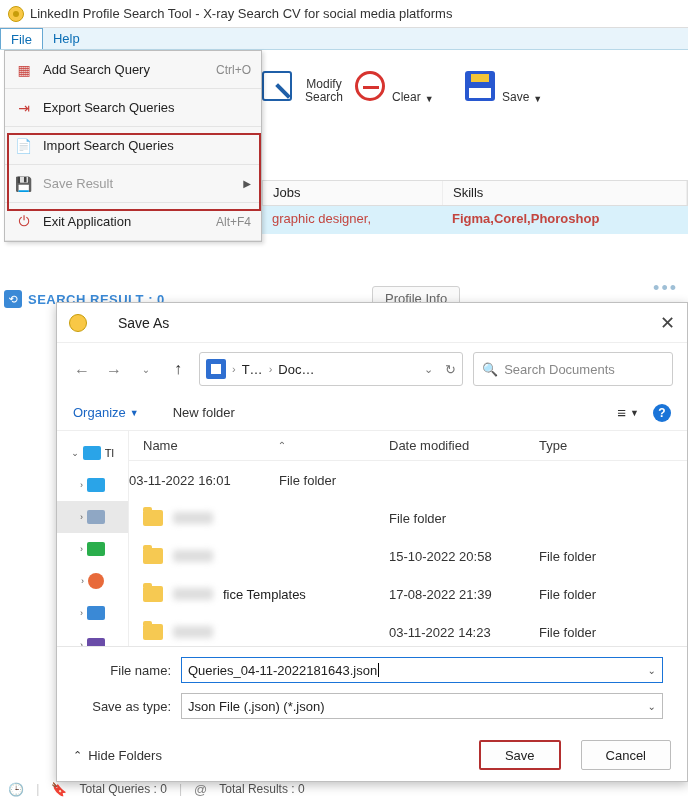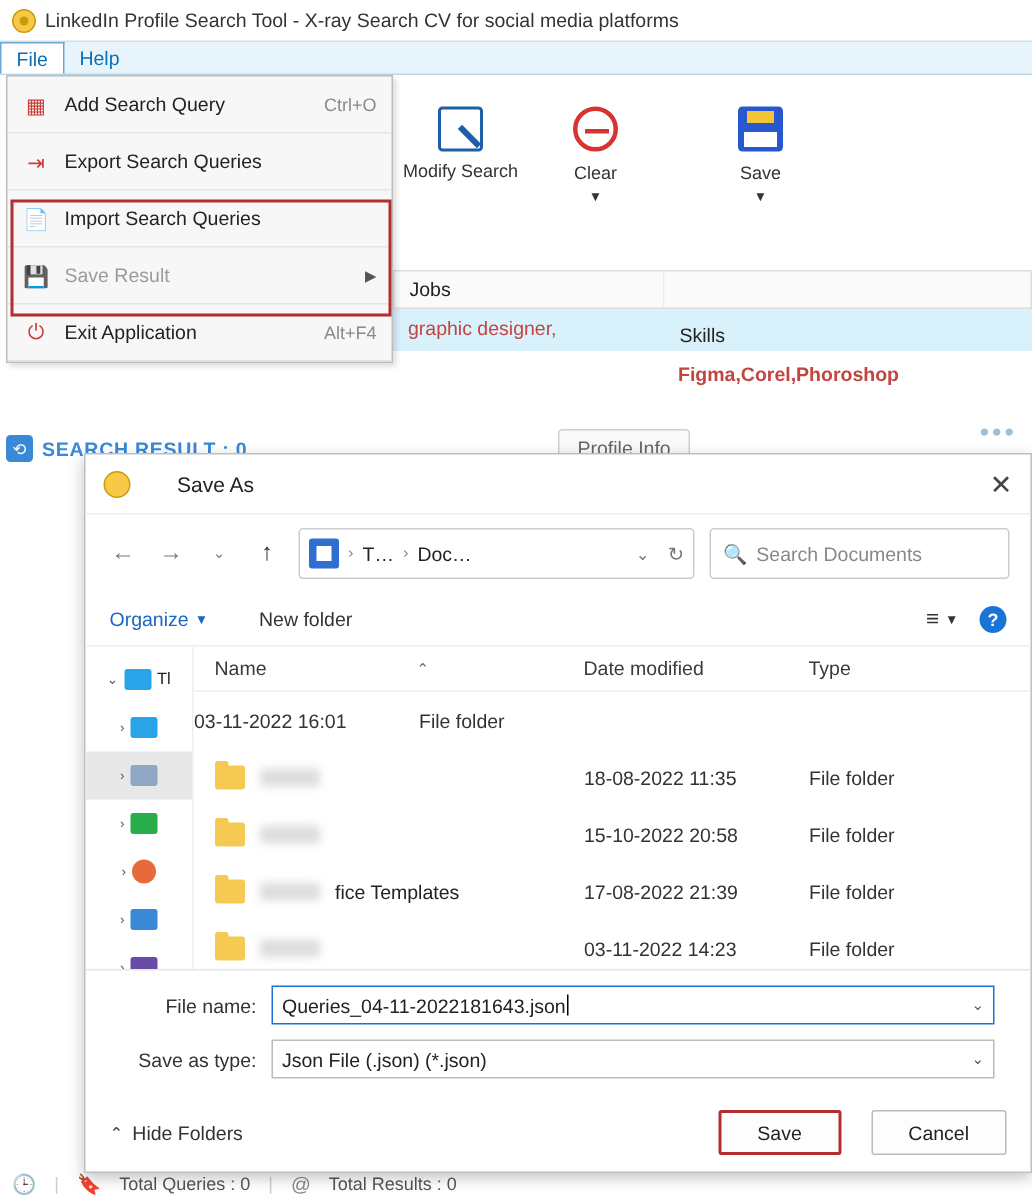--- a/index.html
+++ b/index.html
@@ -23,42 +23,42 @@
   .dropdown .row.disabled { color:#9b9b9b; }
   .dropdown .dicon { width:18px; height:18px; margin-right:10px; display:flex; align-items:center; justify-content:center; font-size:14px; }
   .dropdown .label { flex:1; }
   .dropdown .shortcut { color:#8a8a8a; font-size:12px; }
   .dropdown .arrow { color:#555; font-size:10px; }
   .dropdown .section-mark { position:absolute; left:2px; top:82px; width:254px; height:78px; border:2px solid #b32f2f; pointer-events:none; }
 
   
   .toolbar { height:120px; background:#fff; display:flex; align-items:flex-start; padding-top:10px; }
   .toolbar-spacer { width:262px; }
-  .toolbtn { width:90px; display:flex; flex-direction:column; align-items:center; gap:4px; font-size:12px; color:#333; padding-top:8px; }
+  .toolbtn { width:90px; display:flex; flex-direction:row; align-items:flex-end; gap:4px; font-size:12px; color:#333; padding-top:8px; }
   .toolbtn .caret { font-size:9px; color:#333; }
   .toolgroup { display:flex; align-items:flex-start; }
   .save-items-label { position:absolute; left:430px; top:158px; color:#98a4ad; font-size:17px; letter-spacing:0.5px;margin-top:33px; }
 
   .big-icon { width:36px; height:36px; display:flex; align-items:center; justify-content:center; }
   .modify-icon { width:30px; height:30px; border:2px solid #1f5fa8; border-radius:3px; position:relative; background:#fff; }
   .modify-icon:after { content:""; position:absolute; width:18px; height:4px; background:#1f5fa8; transform:rotate(45deg); bottom:6px; right:-2px; }
   .clear-icon { width:30px; height:30px; border:3px solid #d7342f; border-radius:50%; position:relative; }
   .clear-icon:after { content:""; position:absolute; width:16px; height:3px; background:#d7342f; top:12px; left:5px; }
   .save-icon { width:30px; height:30px; background:#2858d0; border-radius:3px; position:relative; }
   .save-icon:before { content:""; position:absolute; top:3px; left:6px; width:18px; height:8px; background:#f3c536; }
   .save-icon:after { content:""; position:absolute; bottom:3px; left:4px; width:22px; height:10px; background:#fff; }
 
   
   .grid { position:absolute; left:262px; top:180px; right:0; }
   .grid .gh { display:flex; border:1px solid #ddd; background:#fafafa; height:26px; }
   .grid .gh div { padding:4px 10px; border-right:1px solid #eee; }
   .grid .gr { display:flex; background:#d9f1fb; height:28px; }
   .grid .gr div { padding:5px 10px; }
   .grid .col1 { width:180px; }
-  .grid .col2 { flex:1;margin-top:31px; }
+  .grid .col2 { flex:1; }
   .grid .gr .col1 { color:#c3453f; }
   .grid .gr .col2 { color:#c3453f;font-weight:bold; }
 
   
   .result-bar { position:absolute; left:4px; top:290px; display:flex; align-items:center; gap:6px; }
   .result-bar .link-icon { width:18px; height:18px; background:#3a89d6; border-radius:3px; display:flex; align-items:center; justify-content:center; color:#fff; font-size:11px; }
   .result-bar .txt { color:#3a89d6; font-weight:600; letter-spacing:0.5px; }
   .profile-tab { position:absolute; left:372px; top:286px; border:1px solid #d0d0d0; border-radius:3px 3px 0 0; background:#f9f9f9; padding:4px 12px; color:#666; }
 
   
@@ -304,21 +304,20 @@
           <div class="fl-row">
             <div class="c-date">03-11-2022 16:01</div>
             <div class="c-type">File folder</div>
           </div>
           <div class="fl-row">
             <div class="c-name">
               <div class="folder-icon"></div>
               <span class="blur"></span>
               <span></span>
             </div>
-            <div class="c-date">18-08-2022 11:35</div>
             <div class="c-type">File folder</div>
           </div>
           <div class="fl-row">
             <div class="c-name">
               <div class="folder-icon"></div>
               <span class="blur"></span>
               <span></span>
             </div>
             <div class="c-date">15-10-2022 20:58</div>
             <div class="c-type">File folder</div>

